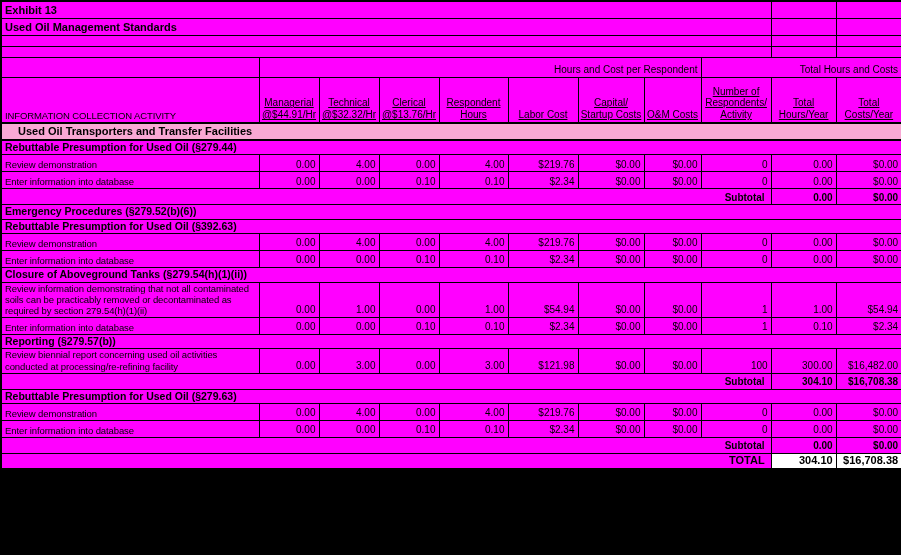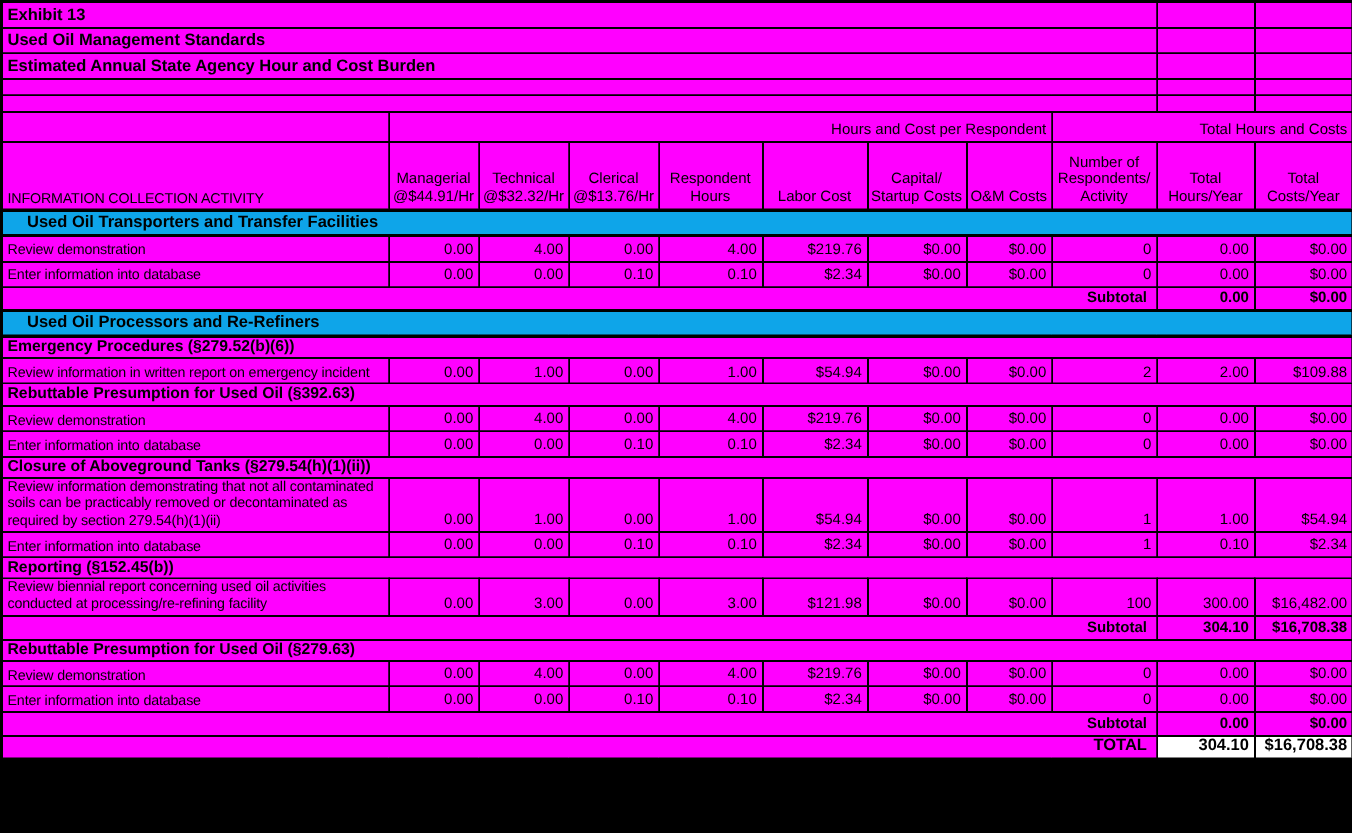--- a/index.html
+++ b/index.html
@@ -5,25 +5,25 @@
   html,body{margin:0;padding:0;background:#000;}
   .sheet-wrap{width:839px;}
   table{border-collapse:collapse;table-layout:fixed;width:901px;background:#000;
         font-family:"Liberation Sans",sans-serif;color:#000;border:2px solid #000;}
   td{background:#FF00FF;border:1px solid #000;padding:0 3px 1px 3px;vertical-align:bottom;
      font-size:10px;line-height:1.18;overflow:hidden;}
   .rt{height:17px}.rb{height:11px}.rg{height:20px}.rh{height:46px}
   .rsec{height:17px}.rsub{height:12px}.rd{height:17px}.rst{height:16px}.rtot{height:15px}
   .title{font-weight:bold;font-size:11px;white-space:nowrap;}
   .grp{text-align:right;}
-  .ch{text-align:center;padding:0 1px 1px 1px;}
+  .ch{text-align:center;padding:0 1px 1px 1px;text-decoration:underline;}
   .ch div{text-align:center;}
   .activity{font-size:9.5px;letter-spacing:-0.1px;}
   .rh td{border-bottom:2px solid #000;}
-  .section{background:#0ea5e9;font-weight:bold;font-size:11px;
+  .section{background:#f9a8d4;font-weight:bold;font-size:11px;
            border-top:2px solid #000;border-bottom:2px solid #000;white-space:nowrap;padding-left:16px;}
   .subheader{font-weight:bold;font-size:10.5px;white-space:nowrap;}
   .label{font-size:9.5px;letter-spacing:-0.1px;}
   .num{text-align:right;}
   .stlabel{text-align:right;font-weight:bold;padding-right:6px;}
   .b{font-weight:bold;}
   .wbg{background:#FFFFFF;}
   .rtot td{font-size:11px;}
 </style>
 </head>
@@ -48,25 +48,20 @@
     <tr class="rt">
       <td class="title" colspan="9">Exhibit 13</td>
       <td></td>
       <td></td>
     </tr>
     <tr class="rt">
       <td class="title" colspan="9">Used Oil Management Standards</td>
       <td></td>
       <td></td>
     </tr>
-    <tr class="rt">
-      <td class="title" colspan="9">Estimated Annual State Agency Hour and Cost Burden</td>
-      <td></td>
-      <td></td>
-    </tr>
     <tr class="rb">
       <td colspan="9"></td>
       <td></td>
       <td></td>
     </tr>
     <tr class="rb">
       <td colspan="9"></td>
       <td></td>
       <td></td>
     </tr>
@@ -109,20 +104,23 @@
       </td>
       <td class="ch">
         <div>Total Costs/Year</div>
       </td>
     </tr>
   </tbody>
   <tbody>
         <tr class="rsec">
           <td class="section" colspan="11">Used Oil Transporters and Transfer Facilities</td>
         </tr>
+        <tr class="rsub">
+          <td class="subheader" colspan="11">Rebuttable Presumption for Used Oil (§279.44)</td>
+        </tr>
         <tr class="rd">
           <td class="label">Review demonstration</td>
           <td class="num">0.00</td>
           <td class="num">4.00</td>
           <td class="num">0.00</td>
           <td class="num">4.00</td>
           <td class="num">$219.76</td>
           <td class="num">$0.00</td>
           <td class="num">$0.00</td>
           <td class="num">0</td>
@@ -140,38 +138,22 @@
           <td class="num">$0.00</td>
           <td class="num">0</td>
           <td class="num">0.00</td>
           <td class="num">$0.00</td>
         </tr>
         <tr class="rst">
           <td class="stlabel" colspan="9">Subtotal</td>
           <td class="num b">0.00</td>
           <td class="num b">$0.00</td>
         </tr>
-        <tr class="rsec">
-          <td class="section" colspan="11">Used Oil Processors and Re-Refiners</td>
-        </tr>
         <tr class="rsub">
           <td class="subheader" colspan="11">Emergency Procedures (§279.52(b)(6))</td>
-        </tr>
-        <tr class="rd">
-          <td class="label">Review information in written report on emergency incident</td>
-          <td class="num">0.00</td>
-          <td class="num">1.00</td>
-          <td class="num">0.00</td>
-          <td class="num">1.00</td>
-          <td class="num">$54.94</td>
-          <td class="num">$0.00</td>
-          <td class="num">$0.00</td>
-          <td class="num">2</td>
-          <td class="num">2.00</td>
-          <td class="num">$109.88</td>
         </tr>
         <tr class="rsub">
           <td class="subheader" colspan="11">Rebuttable Presumption for Used Oil (§392.63)</td>
         </tr>
         <tr class="rd">
           <td class="label">Review demonstration</td>
           <td class="num">0.00</td>
           <td class="num">4.00</td>
           <td class="num">0.00</td>
           <td class="num">4.00</td>
@@ -218,21 +200,21 @@
           <td class="num">0.10</td>
           <td class="num">0.10</td>
           <td class="num">$2.34</td>
           <td class="num">$0.00</td>
           <td class="num">$0.00</td>
           <td class="num">1</td>
           <td class="num">0.10</td>
           <td class="num">$2.34</td>
         </tr>
         <tr class="rsub">
-          <td class="subheader" colspan="11">Reporting (§152.45(b))</td>
+          <td class="subheader" colspan="11">Reporting (§279.57(b))</td>
         </tr>
         <tr class="rd">
           <td class="label">Review biennial report concerning used oil activities conducted at processing/re-refining facility</td>
           <td class="num">0.00</td>
           <td class="num">3.00</td>
           <td class="num">0.00</td>
           <td class="num">3.00</td>
           <td class="num">$121.98</td>
           <td class="num">$0.00</td>
           <td class="num">$0.00</td>

